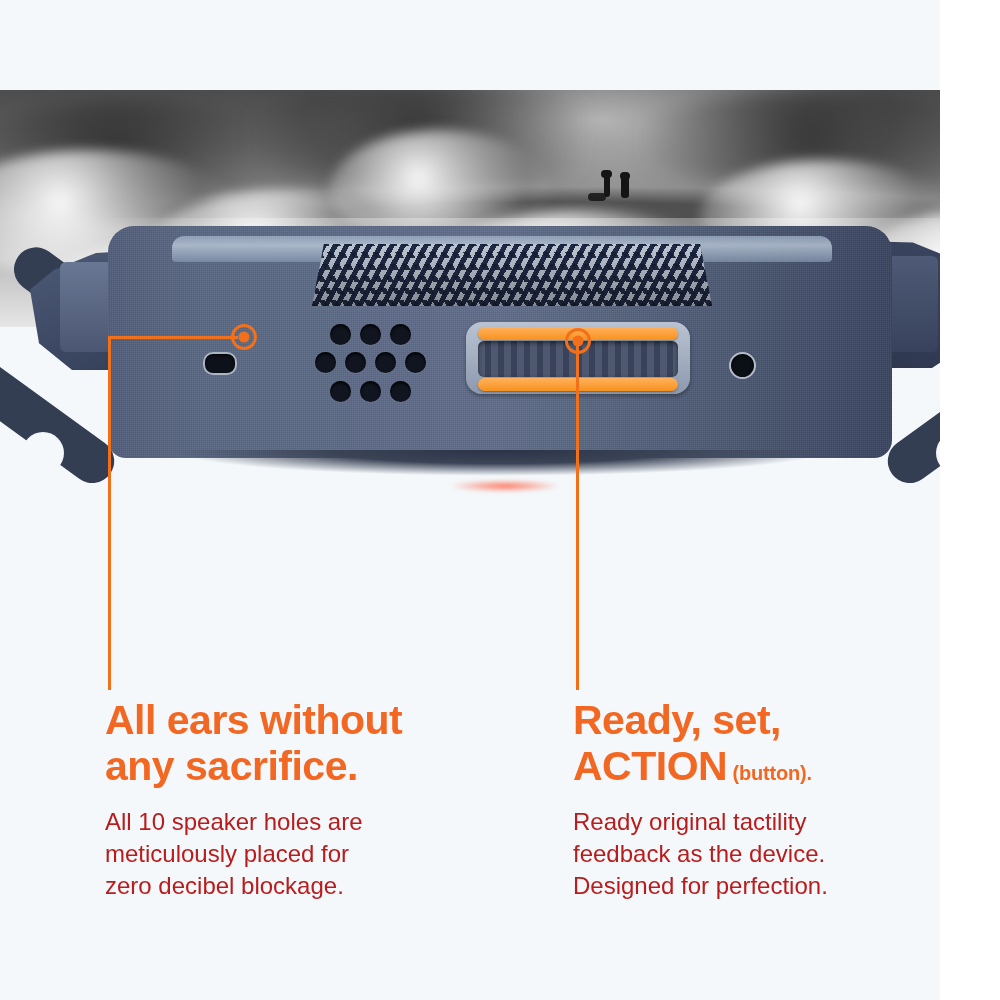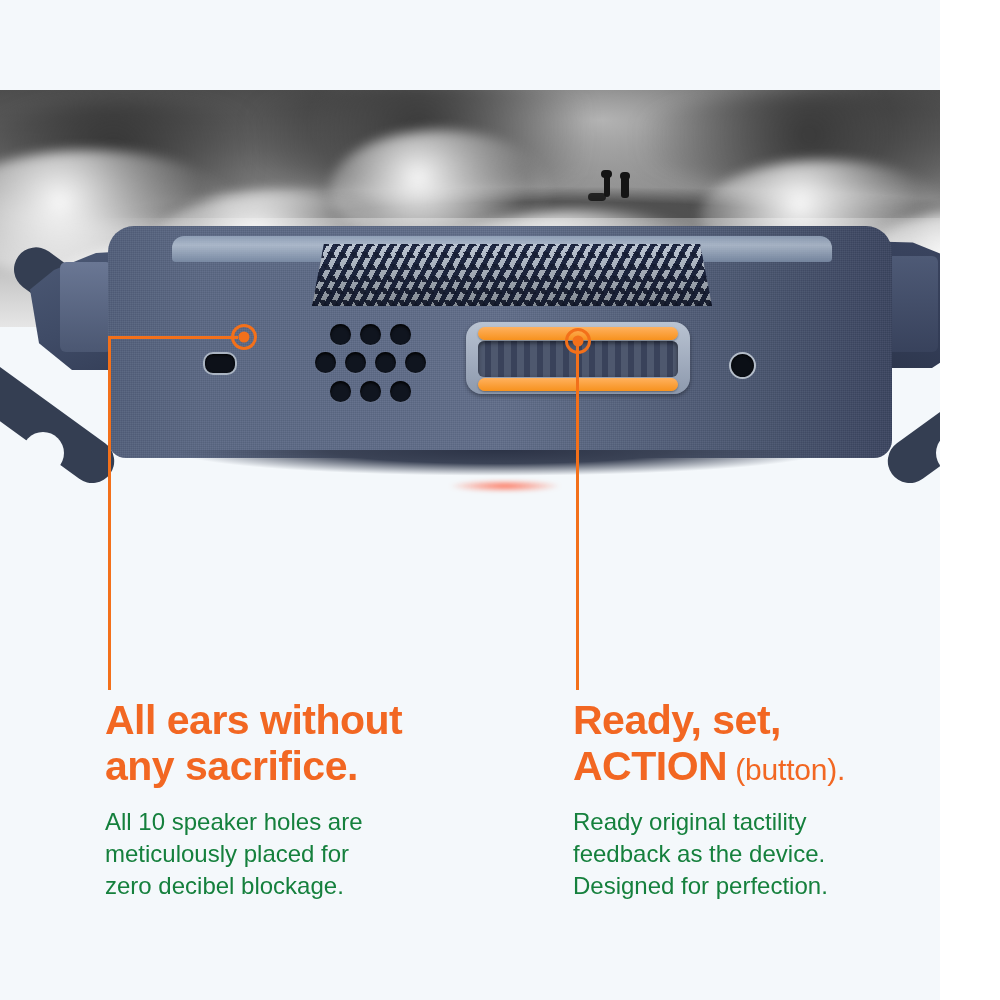--- a/index.html
+++ b/index.html
@@ -281,26 +281,26 @@
   .headline {
     color: #f26722;
     font-size: 41px;
     font-weight: 700;
     line-height: 1.12;
     letter-spacing: -0.5px;
     margin: 0;
     white-space: pre-line;
   }
   .headline .suffix {
-    font-size: 30px;
-    font-weight: 400;
+    font-size: 20px;
+    font-weight: 700;
     letter-spacing: -0.2px;
   }
   .body-copy {
-    color: #15803d;
+    color: #b91c1c;
     font-size: 24px;
     font-weight: 400;
     line-height: 1.33;
     margin: 16px 0 0 0;
     white-space: pre-line;
   }
 </style>
 </head>
 <body>
 

